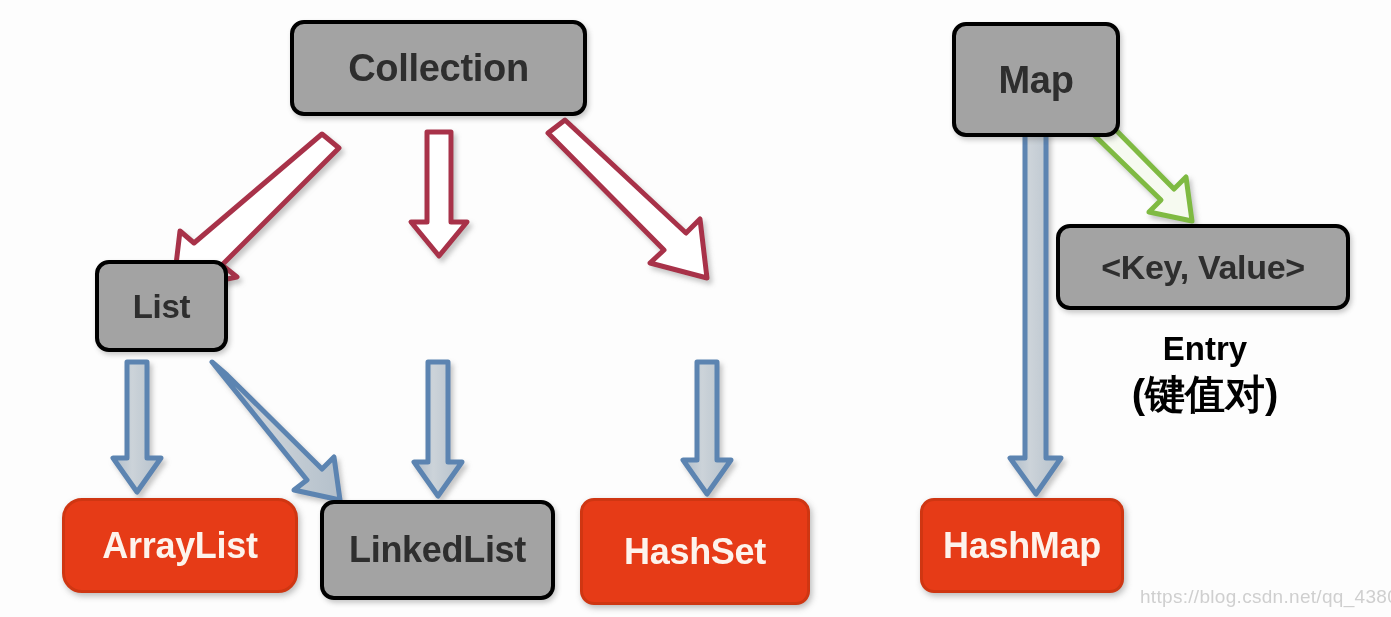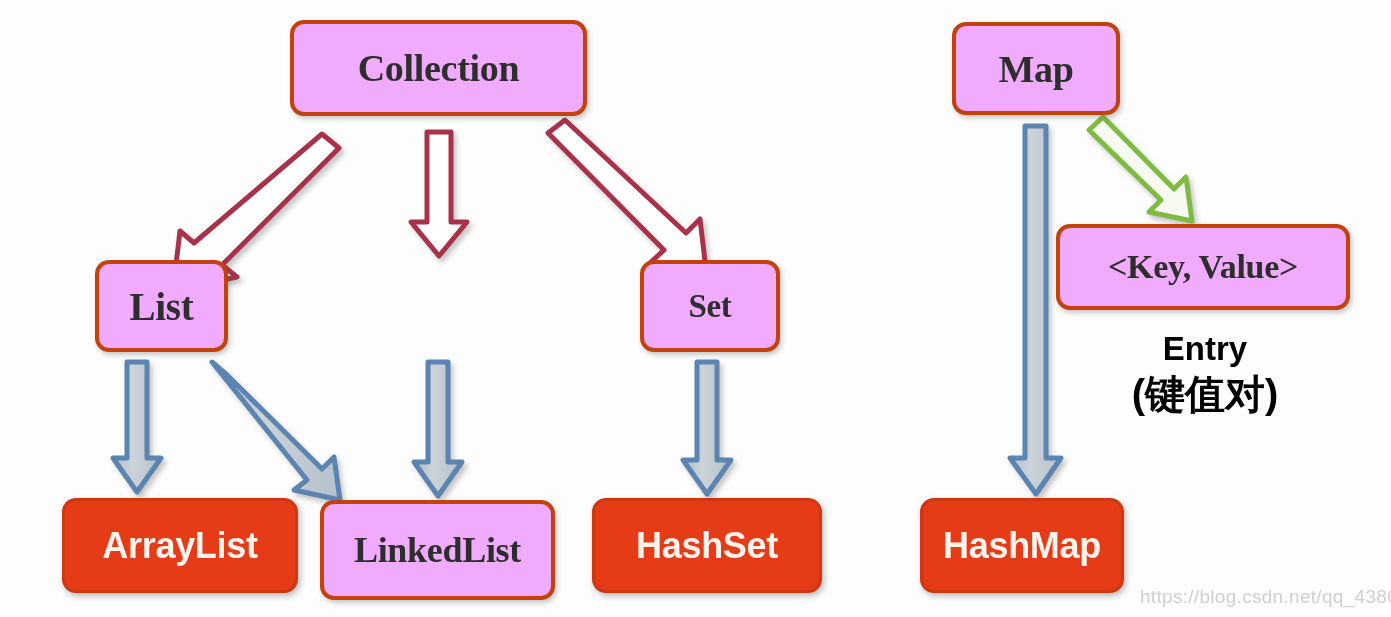--- a/index.html
+++ b/index.html
@@ -30,25 +30,24 @@
     box-sizing: border-box;
     display: flex;
     align-items: center;
     justify-content: center;
     border-radius: 14px;
     text-align: center;
     line-height: 1;
     z-index: 5;
   }
   .node.outline {
-    background: #f0abfc;
-    border: 4px solid #c2410c;
+    background: #a3a3a3;
+    border: 4px solid #000000;
     color: #2e2e2e;
     box-shadow: 2px 3px 5px rgba(80,80,80,0.30);
-    font-family: Liberation Serif, serif;
   }
   .node.filled {
     background: #e63b17;
     border: 3px solid #cf3612;
     color: #fdf3ec;
     box-shadow: 2px 3px 6px rgba(80,80,80,0.38);
   }
   .node .node-label {
     font-weight: bold;
     letter-spacing: -0.3px;
@@ -123,41 +122,38 @@
     <g filter="url(#softshadow)">
       <polygon points="1025,126 1046,126 1046,458 1061,458 1036,494 1010,458 1025,458" fill="url(#blueFill)" stroke="#5b84b1" stroke-width="5" stroke-linejoin="round"></polygon>
     </g>
   </svg>
 
   <div class="node outline" style="left:290px; top:20px; width:297px; height:96px;">
     <span class="node-label" style="font-size:38px;">Collection</span>
   </div>
 
   <div class="node outline" style="left:95px; top:260px; width:133px; height:92px;">
-    <span class="node-label" style="font-size:39px;">List</span>
+    <span class="node-label" style="font-size:33px;">List</span>
   </div>
 
 
-  <div class="node outline" style="left:640px; top:260px; width:140px; height:92px;">
-    <span class="node-label" style="font-size:33px;">Set</span>
-  </div>
 
-  <div class="node filled" style="left:62px; top:498px; width:236px; height:95px;">
+  <div class="node filled" style="left:62px; top:498px; width:236px; height:95px;border-radius:20px;">
     <span class="node-label" style="font-size:36px;">ArrayList</span>
   </div>
 
   <div class="node outline" style="left:320px; top:500px; width:235px; height:100px;">
     <span class="node-label" style="font-size:36px;">LinkedList</span>
   </div>
 
-  <div class="node filled" style="left:592px; top:498px; width:230px; height:95px;">
+  <div class="node filled" style="left:580px; top:498px; width:230px; height:107px;">
     <span class="node-label" style="font-size:36px;">HashSet</span>
   </div>
 
-  <div class="node outline" style="left:952px; top:22px; width:168px; height:93px;">
+  <div class="node outline" style="left:952px; top:22px; width:168px; height:115px;">
     <span class="node-label" style="font-size:38px;">Map</span>
   </div>
 
   <div class="node outline" style="left:1056px; top:224px; width:294px; height:86px;">
     <span class="node-label" style="font-size:34px;">&lt;Key, Value&gt;</span>
   </div>
 
   <div class="node filled" style="left:920px; top:498px; width:204px; height:95px;">
     <span class="node-label" style="font-size:36px;">HashMap</span>
   </div>

